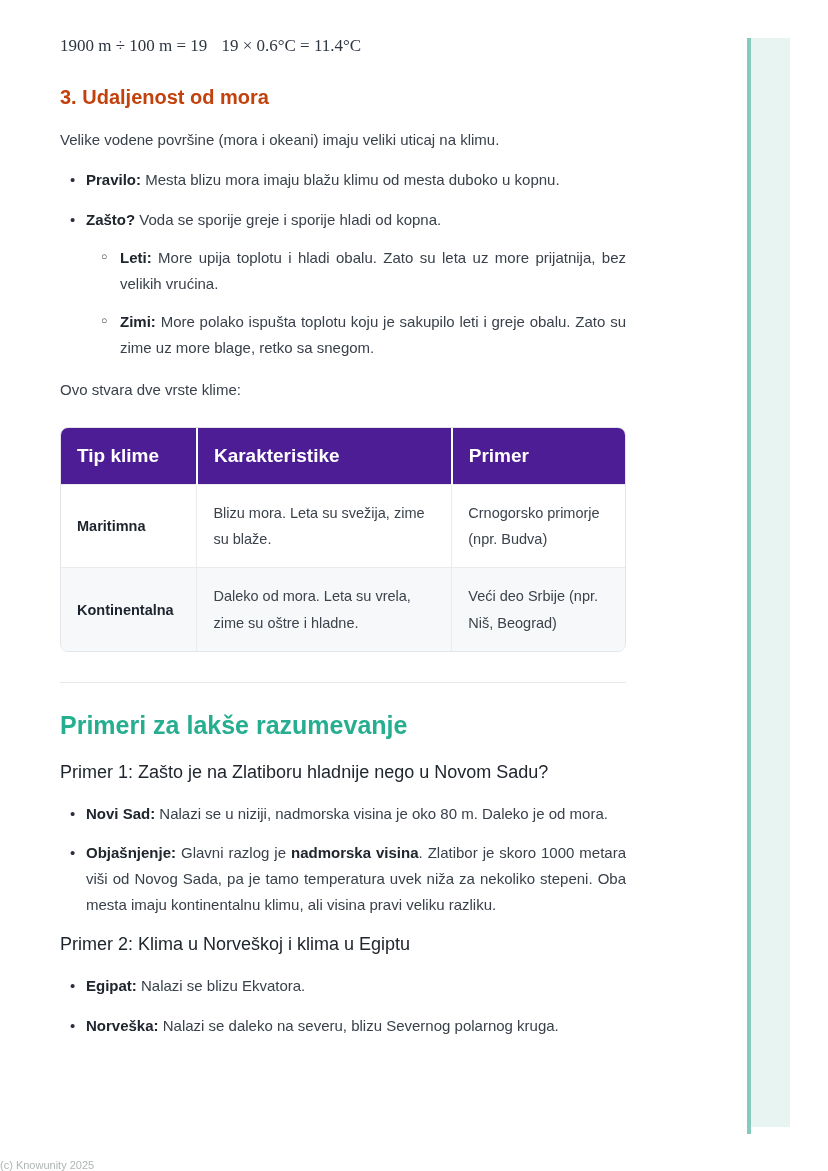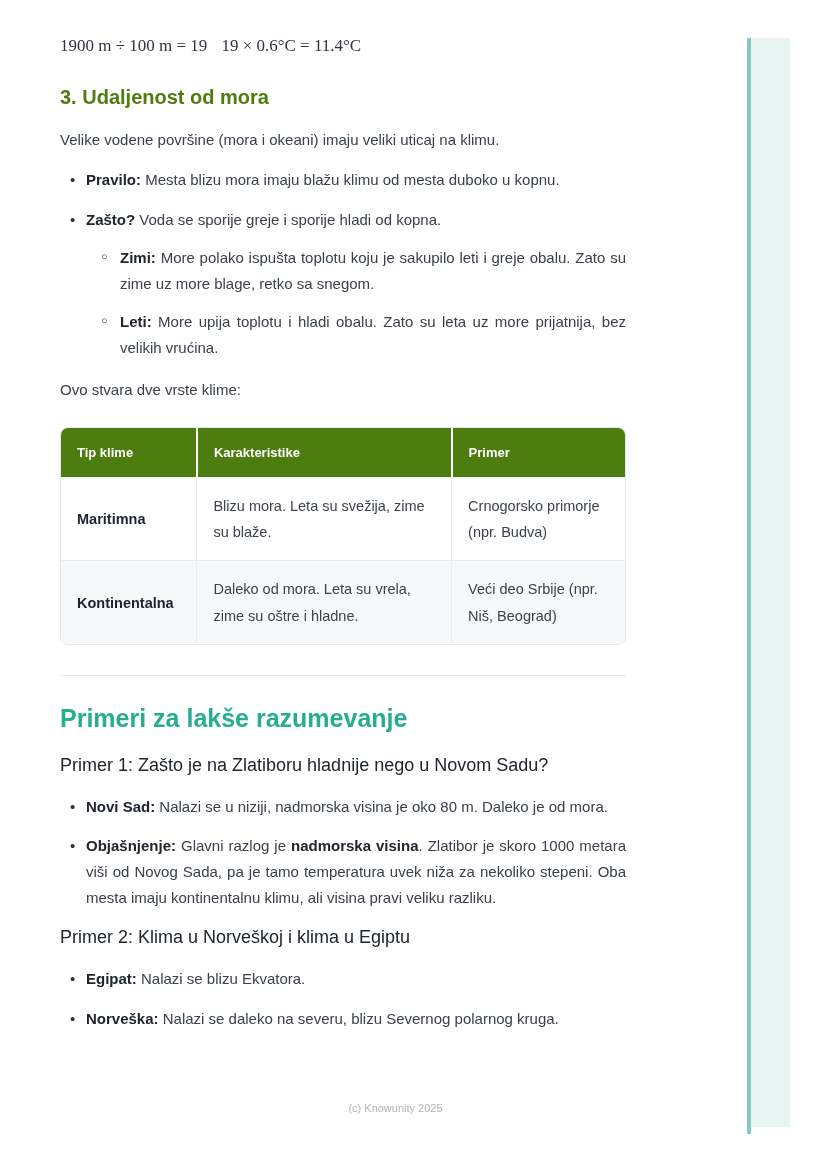--- a/index.html
+++ b/index.html
@@ -15,21 +15,21 @@
     font-family:"Liberation Serif", serif;
     font-size:17px; color:#2e3540; margin:0 0 13px 0; white-space:nowrap;
   }
   .formula .gap { display:inline-block; width:14px; }
 
   p.body { font-size:15px; line-height:1.75; margin:0 0 14px 0; text-align:justify; }
   .serif-inline { font-family:"Liberation Serif", serif; font-size:16.5px; white-space:nowrap; }
 
   b, strong, .lbl { font-weight:700; color:#20262e; }
 
-  h2.section { color:#4d7c0f; font-size:20px; font-weight:700; margin:30px 0 18px 0; }
+  h2.section { color:#c2410c; font-size:20px; font-weight:700; margin:30px 0 18px 0; }
   h1.big     { color:#26ae90; font-size:25px; font-weight:700; margin:0 0 22px 0; }
   h3.sub     { color:#20262e; font-size:18px; font-weight:400; margin:0 0 18px 0; }
 
   ul.l1 { list-style:none; padding:0 0 0 26px; margin:8px 0 16px 0; }
   ul.l1 > li {
     position:relative; margin-bottom:14px;
     font-size:15px; line-height:1.72; text-align:justify;
   }
   ul.l1 > li::before {
     content:"\2022"; position:absolute; left:-16px; top:0; color:#2b323c; font-size:15px;
@@ -38,38 +38,38 @@
   ul.l2 > li { position:relative; margin-bottom:13px; text-align:justify; }
   ul.l2 > li::before {
     content:"\25CB"; position:absolute; left:-19px; top:2px; color:#2b323c; font-size:10.5px;
   }
 
   .outro { margin:18px 0 24px 0; }
 
   .table-wrap { border:1px solid #e3e5e8; border-radius:8px; overflow:hidden; margin-top:24px; }
   table.klima { width:100%; border-collapse:collapse; font-size:14.5px; }
   table.klima th {
-    background:#4d7c0f; color:#ffffff; text-align:left; font-weight:700;
-    padding:17px 16px; border-right:2px solid #ffffff; font-size:13px;
+    background:#4c1d95; color:#ffffff; text-align:left; font-weight:700;
+    padding:17px 16px; border-right:2px solid #ffffff; font-size:19px;
   }
   table.klima th:last-child { border-right:none; }
   table.klima td {
     padding:15px 16px; line-height:1.8; vertical-align:middle;
     border-right:1px solid #e9ebed; border-top:1px solid #e9ebed;
     color:#3c434c; background:#ffffff;
   }
   table.klima td:last-child { border-right:none; }
   table.klima tr.alt td { background:#f7f8fa; }
   table.klima td.tip { font-weight:700; color:#1d242e; }
 
   hr.divider { border:none; border-top:1px solid #e6e8ea; margin:30px 0 28px 0; }
 
   .footer {
-    position:absolute; left:0; top:1102px; width:775px; text-align:center;
-    font-size:11px; color:#aeb6b5; z-index:3;padding-left:8px;
+    position:absolute; left:0; top:1159px; width:775px; text-align:left;
+    font-size:11px; color:#aeb6b5; z-index:3;
   }
 
   .bar-fill { position:absolute; left:751px; top:38px; width:39px; height:1089px; background:#e8f4f1; z-index:0; }
   .bar-line { position:absolute; left:747px; top:38px; width:4px;  height:1096px; background:#85cbbd; z-index:1; }
 </style>
 </head>
 <body>
 
 <div class="bar-fill"></div>
 <div class="bar-line"></div>
@@ -86,24 +86,24 @@
   <p class="body">Velike vodene površine (mora i okeani) imaju veliki uticaj na klimu.</p>
 
   <ul class="l1">
     <li>
       <b>Pravilo:</b><span> Mesta blizu mora imaju blažu klimu od mesta duboko u kopnu.</span>
     </li>
     <li>
       <b>Zašto?</b><span> Voda se sporije greje i sporije hladi od kopna.</span>
       <ul class="l2">
         <li>
-          <b>Zimi:</b><span> More polako ispušta toplotu koju je sakupilo leti i greje obalu. Zato su zime uz more blage, retko sa snegom.</span>
+          <b>Leti:</b><span> More upija toplotu i hladi obalu. Zato su leta uz more prijatnija, bez velikih vrućina.</span>
         </li>
         <li>
-          <b>Leti:</b><span> More upija toplotu i hladi obalu. Zato su leta uz more prijatnija, bez velikih vrućina.</span>
+          <b>Zimi:</b><span> More polako ispušta toplotu koju je sakupilo leti i greje obalu. Zato su zime uz more blage, retko sa snegom.</span>
         </li>
       </ul>
     </li>
   </ul>
 
   <p class="body outro">Ovo stvara dve vrste klime:</p>
 
   <div class="table-wrap">
     <table class="klima">
       <colgroup>

